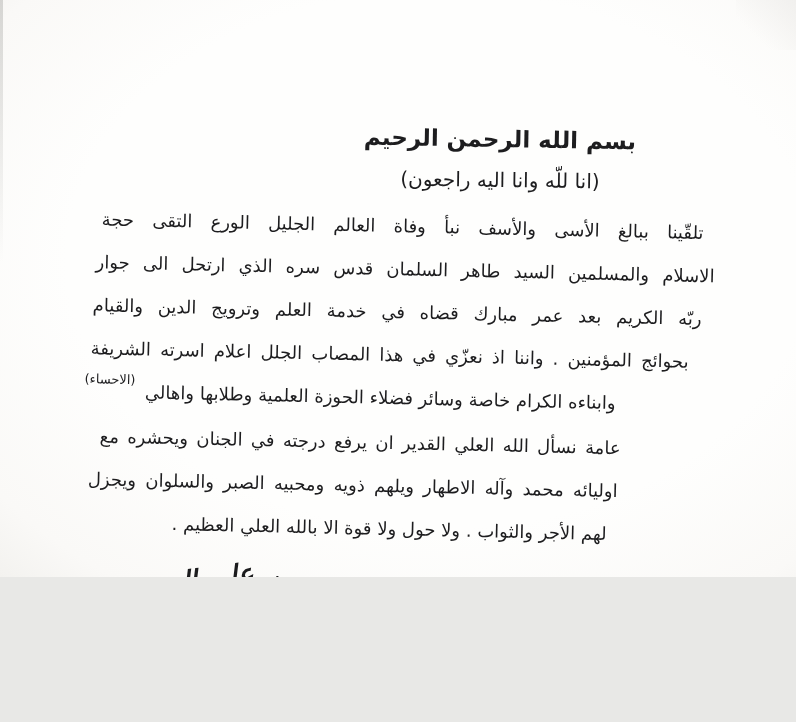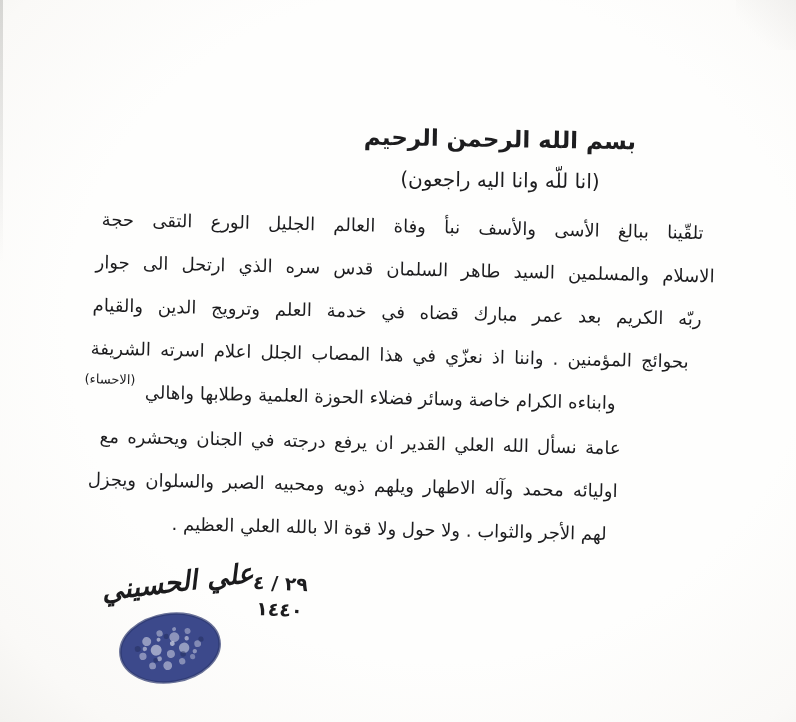--- a/index.html
+++ b/index.html
@@ -4,21 +4,21 @@
 <style>
   html, body { margin: 0; padding: 0; }
   body {
     width: 796px; height: 722px;
     background: #e8e8e6;
     font-family: "DejaVu Sans", sans-serif;
     overflow: hidden;
   }
   .page {
     position: relative;
-    width: 796px; height: 722px;
+    width: 796px; height: 577px;
     background:
       radial-gradient(ellipse at 55% 45%, #fefefd 60%, #faf9f7 88%, #f3f2ef 100%);
     color: #1d1d1f;
     overflow: hidden;
   }
   
   .scan-edge {
     position: absolute; left: 0; top: 0;
     width: 3px; height: 262px;
     background: linear-gradient(to bottom, #b9b9b6, rgba(185,185,182,0));

